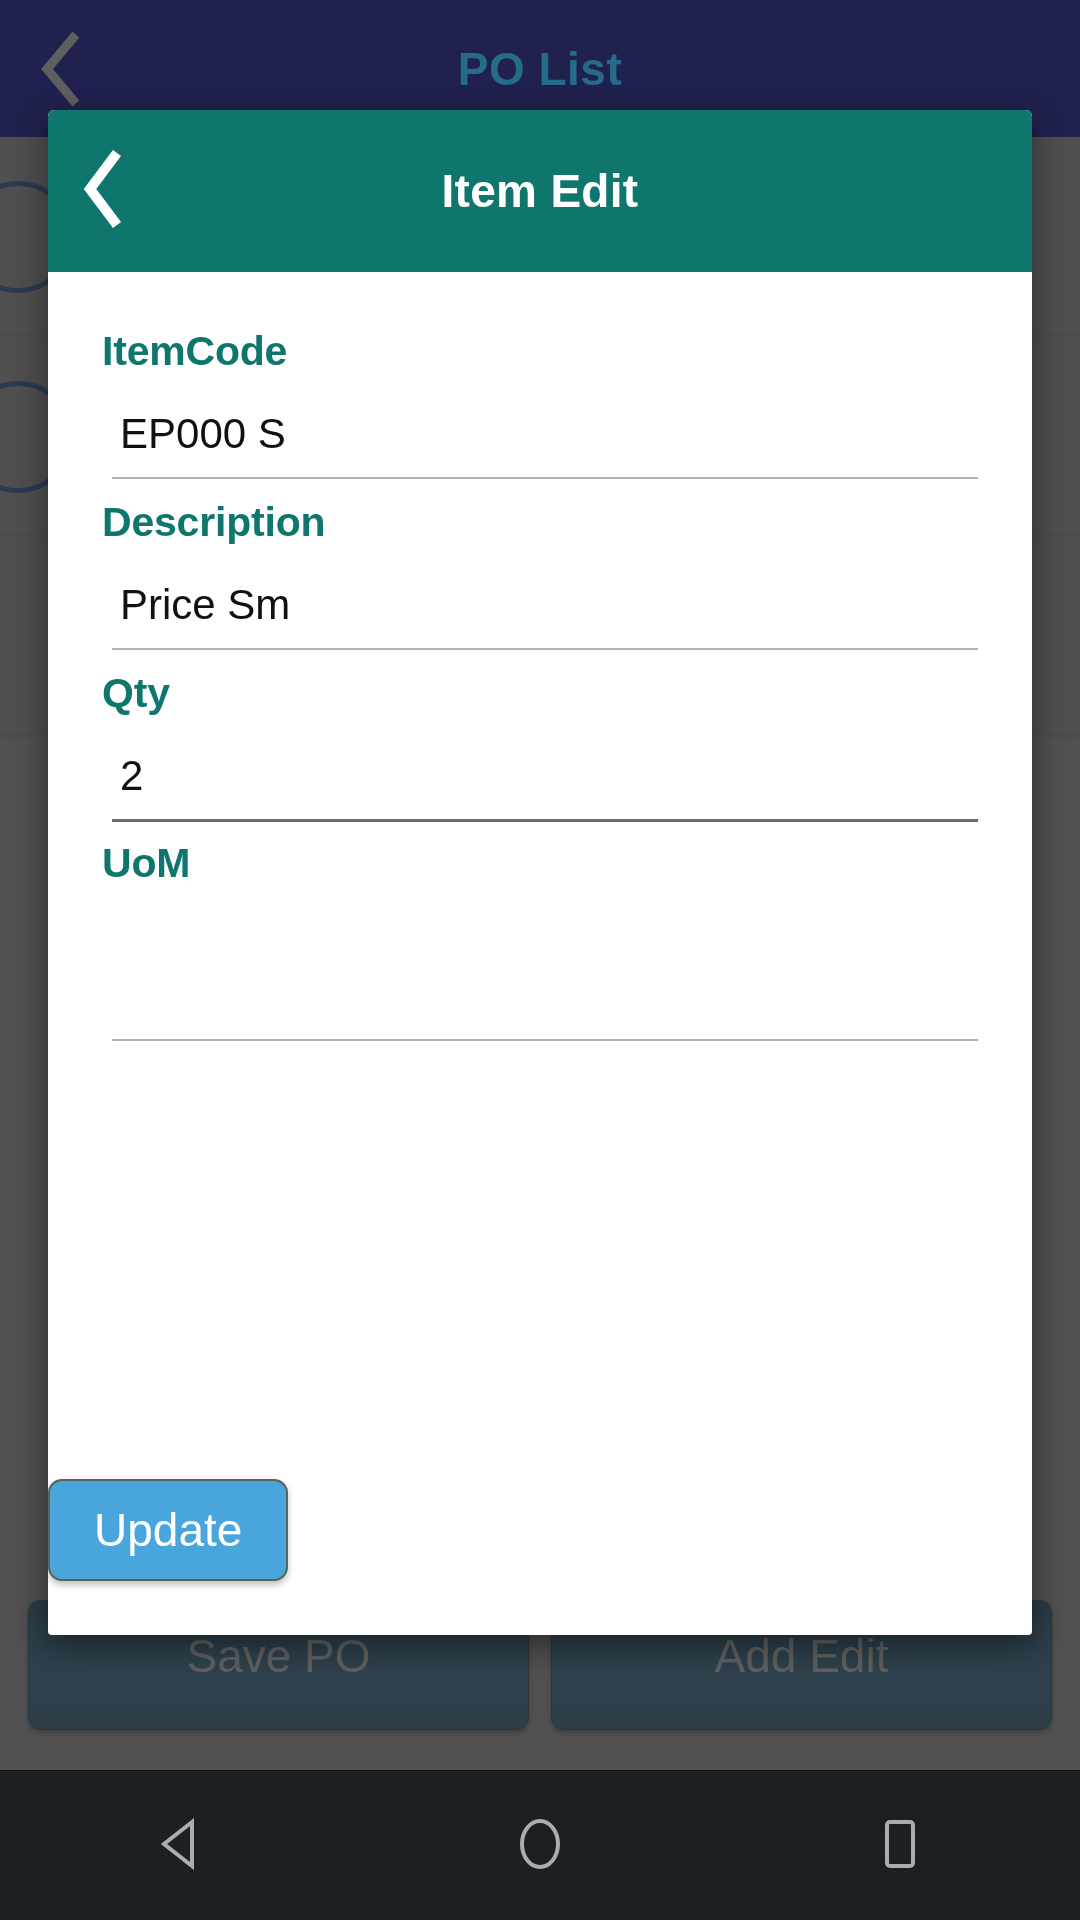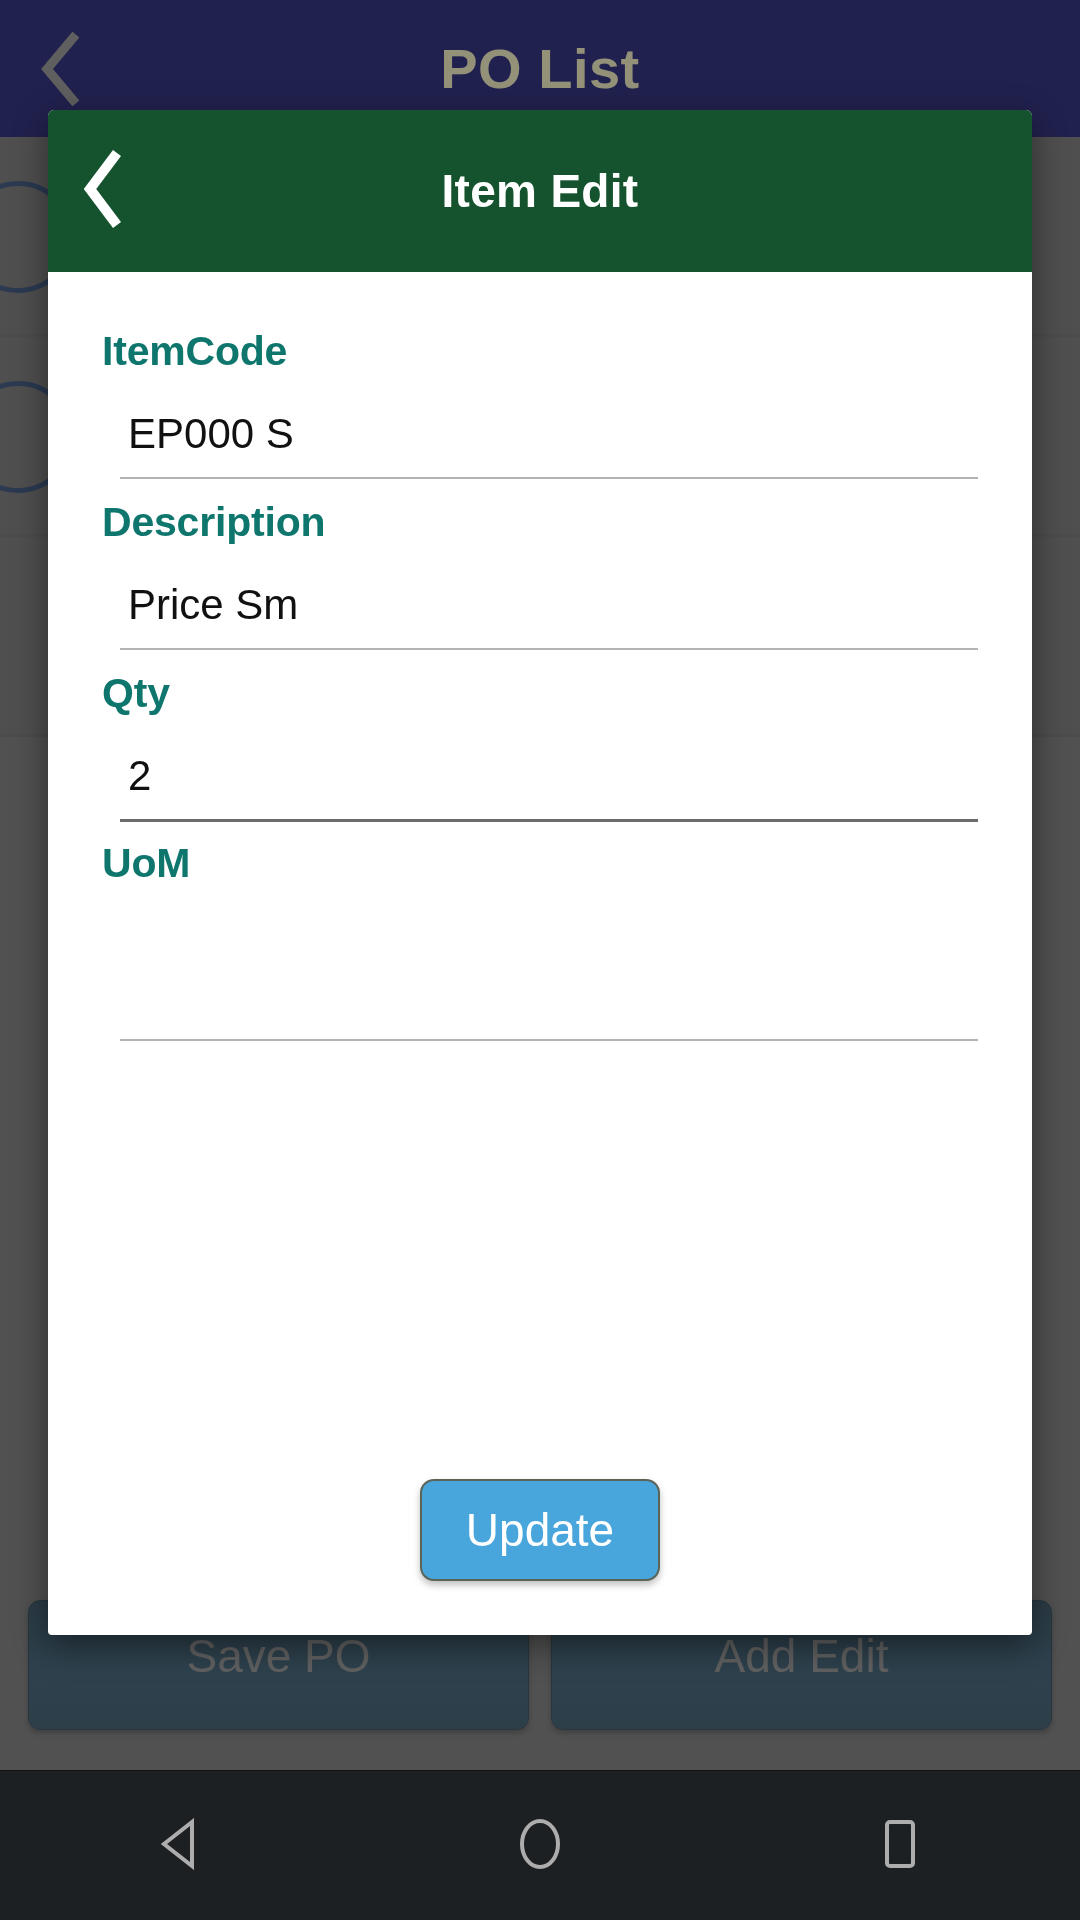--- a/index.html
+++ b/index.html
@@ -16,21 +16,21 @@
   .bg-appbar {
     position:absolute; top:0; left:0; right:0; height:137px;
     background:#000066; display:flex; align-items:center;
   }
   .bg-back {
     width:120px; height:137px; display:flex; align-items:center; justify-content:center;
   }
   .bg-back svg { display:block; }
   .bg-title {
     position:absolute; left:0; right:0; text-align:center;
-    font-size:56px; font-weight:bold; color:#fef9c3; letter-spacing:.5px;
+    font-size:46px; font-weight:bold; color:#0ea5e9; letter-spacing:.5px;
   }
   .bg-list { position:absolute; top:137px; left:0; right:0; bottom:196px; background:#6a6a6a; }
   .bg-row {
     position:relative; height:200px; border-bottom:3px solid #616161;
     background:#666666;
   }
   .bg-row .circ {
     position:absolute; left:-38px; top:44px; width:112px; height:112px;
     border:5px solid #17386b; border-radius:50%;
   }
@@ -52,54 +52,54 @@
   .scrim { position:absolute; inset:0 0 150px 0; background:rgba(60,60,60,.55); }
 
   
   .dialog {
     position:absolute; left:48px; top:110px; width:984px; height:1525px;
     background:#ffffff; border-radius:6px 6px 4px 4px;
     box-shadow:0 10px 34px rgba(0,0,0,.45);
     overflow:hidden; display:flex; flex-direction:column;
   }
   .dlg-header {
-    height:162px; background:#14532d; position:relative;
+    height:162px; background:#0f766e; position:relative;
     display:flex; align-items:center; flex:0 0 auto;
   }
   .dlg-back {
     width:108px; height:162px; display:flex; align-items:center; justify-content:center;
   }
   .dlg-title {
     position:absolute; left:0; right:0; text-align:center;
     font-size:46px; font-weight:bold; color:#ffffff; letter-spacing:.3px;
   }
   .dlg-body { flex:1 1 auto; padding:58px 54px 0 54px; }
 
   .field { margin-bottom:8px; }
   .field-label {
     font-size:41px; font-weight:bold; color:#0f766e; letter-spacing:-.2px;
     line-height:1.05;
   }
   .field-input {
-    margin:30px 0 0 18px; padding:0 0 12px 8px;
+    margin:30px 0 0 10px; padding:0 0 12px 8px;
     border-bottom:2px solid #b3b3b3;
     font-size:42px; color:#111111; min-height:64px; line-height:62px;
     white-space:nowrap; overflow:hidden;
   }
   .field-input.focused { border-bottom:3px solid #6b6b6b; }
   .field-input.empty { min-height:64px; }
 
   .f-itemcode { margin-bottom:22px; }
   .f-description { margin-bottom:22px; }
   .f-qty { margin-bottom:20px; }
   .f-price { margin-bottom:20px; }
   .f-uom .field-input { margin-top:92px; }
 
   .dlg-actions {
-    flex:0 0 auto; padding:42px 0 54px 0; display:flex; justify-content:center;
+    flex:0 0 auto; padding:42px 0 54px 0; display:flex; justify-content:flex-start;
   }
   .update-btn {
     min-width:238px; padding:22px 44px;
     background:#49a6dc; border:2px solid #5b6357; border-radius:14px;
     font-size:46px; color:#ffffff; text-align:center;
     box-shadow:0 4px 7px rgba(0,0,0,.25);
   }
 
   
   .navbar {

